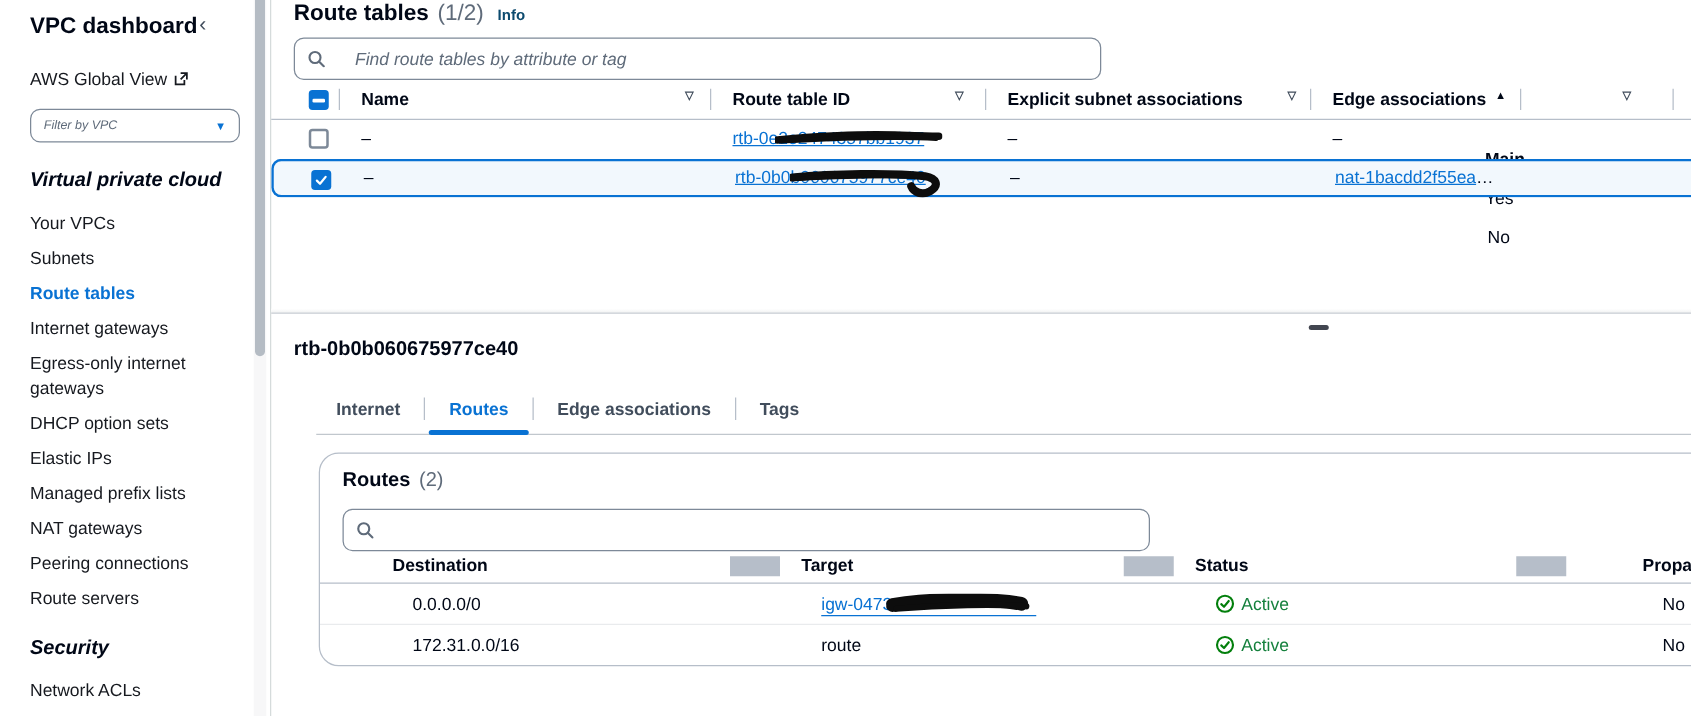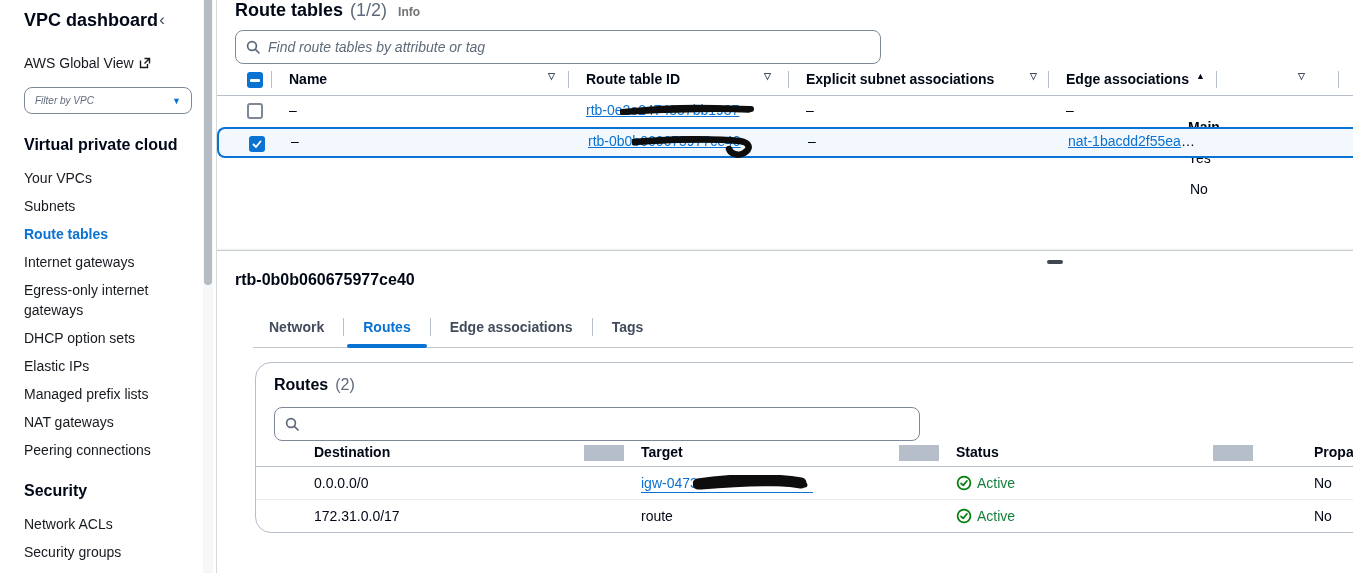--- a/index.html
+++ b/index.html
@@ -10,35 +10,35 @@
   
   .sidebar { position:absolute; left:0; top:0; width:217px; height:573px; background:#fff; border-right:1px solid #d5dbdb; }
   .sb-inner { padding:10px 16px 0 24px; width:203px; }
   .sb-title-row { position:relative; margin-bottom:24px; }
   .sb-title { font-size:18px; font-weight:700; color:#000716; }
   .sb-collapse { position:absolute; right:22px; top:0; font-size:17px; color:#414d5c; cursor:pointer; font-weight:400; }
   .sb-global { display:flex; align-items:center; gap:5px; font-size:14px; color:#16191f; margin-bottom:16px; cursor:pointer; }
   .vpc-filter { display:flex; align-items:center; justify-content:space-between; width:168px; height:27px; border:1.5px solid #7d8998; border-radius:8px; padding:0 10px; cursor:pointer; background:#fff; }
   .vpc-filter .ph { font-size:10px; font-style:italic; color:#5f6b7a; }
   .vpc-filter .dd { color:#0972d3; font-size:9px; }
-  .sb-section-heading { font-size:16px; font-weight:700; color:#000716; margin:22px 0 14px 0; }
+  .sb-section-heading { font-size:16px; font-weight:700; color:#000716; margin:22px 0 14px 0;font-style:italic; }
   .sb-item { font-size:14px; color:#16191f; line-height:20px; margin-bottom:8px; max-width:165px; cursor:pointer; }
   .sb-item.active { color:#0972d3; font-weight:700; }
   .sb-scrollbar-track { position:absolute; left:203px; top:0; width:10px; height:573px; background:#f7f7f8; }
   .sb-scrollbar-thumb { position:absolute; left:1px; top:-6px; width:8px; height:291px; background:#b5bcc4; border-radius:4px; }
 
   
   .main { position:absolute; left:217px; top:0; width:1136px; height:573px; }
 
   .page-header { position:absolute; left:18px; top:0; display:flex; align-items:baseline; gap:7px; }
   .page-title { font-size:18px; font-weight:700; color:#000716; }
   .page-count { font-size:18px; font-weight:400; color:#5f6b7a; }
-  .info-link { font-size:12px; font-weight:700; color:#737373; cursor:pointer; margin-left:4px; }
-
-  .search-box { position:absolute; display:flex; align-items:center; gap:8px; border:1.5px solid #7d8998; border-radius:8px; background:#fff; padding:16px 10px; }
+  .info-link { font-size:12px; font-weight:700; color:#0c4a6e; cursor:pointer; margin-left:4px; }
+
+  .search-box { position:absolute; display:flex; align-items:center; gap:24px; border:1.5px solid #7d8998; border-radius:8px; background:#fff; padding:16px 10px; }
   .search-box input { border:none; outline:none; flex:1; font-size:14px; font-family:"Liberation Sans", sans-serif; color:#000716; background:transparent; }
   .search-box input::placeholder { font-style:italic; color:#5f6b7a; }
   .tb-search { left:18px; top:30px; width:646px; height:27px; }
 
   
   .thead { position:absolute; left:0; top:65px; width:1136px; height:31px; border-bottom:1px solid #b6bec9; font-size:14px; font-weight:700; }
   .thead > span, .trow > span, .thead > div, .trow > div { position:absolute; top:6px; }
   .col-sep { position:absolute; width:1px; height:17px; top:7px; background:#b6bec9; }
   .sort-icon { font-size:9px; color:#414d5c; top:9px; cursor:pointer; }
   .sort-icon.asc { color:#000716; }
@@ -81,21 +81,21 @@
   .routes-title-row { position:absolute; left:18px; top:13px; display:flex; align-items:baseline; gap:7px; }
   .routes-title { font-size:16px; font-weight:700; color:#000716; }
   .routes-count { font-size:16px; color:#5f6b7a; }
   .rt-search { left:18px; top:44px; width:646px; height:27px; }
 
   .rhead { position:absolute; left:0; top:78px; width:1130px; height:26px; border-bottom:1px solid #b6bec9; font-size:14px; font-weight:700; }
   .rhead > span, .rrow > span, .rhead > div, .rrow > div { position:absolute; top:3px;padding-left:40px; }
   .rhead .col-sep { top:4px; height:16px; }
   .rhead .sort-icon { top:6px; }
   .rrow { position:absolute; left:0; width:1130px; height:33px; font-size:14px; }
-  .rrow > span, .rrow > div { top:8px; }
+  .rrow > span, .rrow > div { top:8px;margin-left:16px; }
   .rrow-1 { top:104px; border-bottom:1px solid #e9ebed; }
   .rrow-2 { top:137px; }
 
   .status { display:flex; align-items:center; gap:5px; color:#15803d; }
   .status svg { display:block; }
 
   
   .x-cb   { left:30px; }  .x-sep1 { left:54px; }
   .x-name { left:72px; }  .x-s1   { left:331px; } .x-sep2 { left:351px; }
   .x-rtid { left:369px; } .x-s2   { left:547px; } .x-sep3 { left:571px; }
@@ -138,20 +138,21 @@
       <div class="sb-item">Your VPCs</div>
       <div class="sb-item">Subnets</div>
       <div class="sb-item active">Route tables</div>
       <div class="sb-item">Internet gateways</div>
       <div class="sb-item">Egress-only internet gateways</div>
       <div class="sb-item">DHCP option sets</div>
       <div class="sb-item">Elastic IPs</div>
       <div class="sb-item">Managed prefix lists</div>
       <div class="sb-item">NAT gateways</div>
       <div class="sb-item">Peering connections</div>
+      <div class="sb-item">Route servers</div>
 
       <div class="sb-section-heading">Security</div>
       <div class="sb-item">Network ACLs</div>
       <div class="sb-item">Security groups</div>
     </div>
     <div class="sb-scrollbar-track">
       <div class="sb-scrollbar-thumb"></div>
     </div>
   </aside>
 
@@ -227,21 +228,21 @@
       <span class="x-main">No</span>
     </div>
 
     <div class="split-shadow"></div>
     <div class="split-divider"></div>
     <div class="split-handle"></div>
 
     <div class="detail-title">rtb-0b0b060675977ce40</div>
 
     <div class="tabs-wrap">
-      <div class="tab">Network</div>
+      <div class="tab">Internet</div>
       <div class="tab-sep"></div>
       <div class="tab active">Routes</div>
       <div class="tab-sep"></div>
       <div class="tab">Edge associations</div>
       <div class="tab-sep"></div>
       <div class="tab">Tags</div>
     </div>
 
     <div class="routes-card">
       <div class="routes-title-row">
@@ -284,21 +285,21 @@
               <circle cx="8" cy="8" r="6.4" fill="none" stroke="#037f0c" stroke-width="1.7"></circle>
               <path d="M5 8.3 L7.2 10.4 L11 5.8" fill="none" stroke="#037f0c" stroke-width="1.7" stroke-linecap="round" stroke-linejoin="round"></path>
             </svg>
             <span>Active</span>
           </span>
         </span>
         <span class="r-prop">No</span>
       </div>
 
       <div class="rrow rrow-2">
-        <span class="r-dest">172.31.0.0/17</span>
+        <span class="r-dest">172.31.0.0/16</span>
         <span class="r-targ">route</span>
         <span class="r-stat">
           <span class="status">
             <svg width="16" height="16" viewBox="0 0 16 16">
               <circle cx="8" cy="8" r="6.4" fill="none" stroke="#037f0c" stroke-width="1.7"></circle>
               <path d="M5 8.3 L7.2 10.4 L11 5.8" fill="none" stroke="#037f0c" stroke-width="1.7" stroke-linecap="round" stroke-linejoin="round"></path>
             </svg>
             <span>Active</span>
           </span>
         </span>

